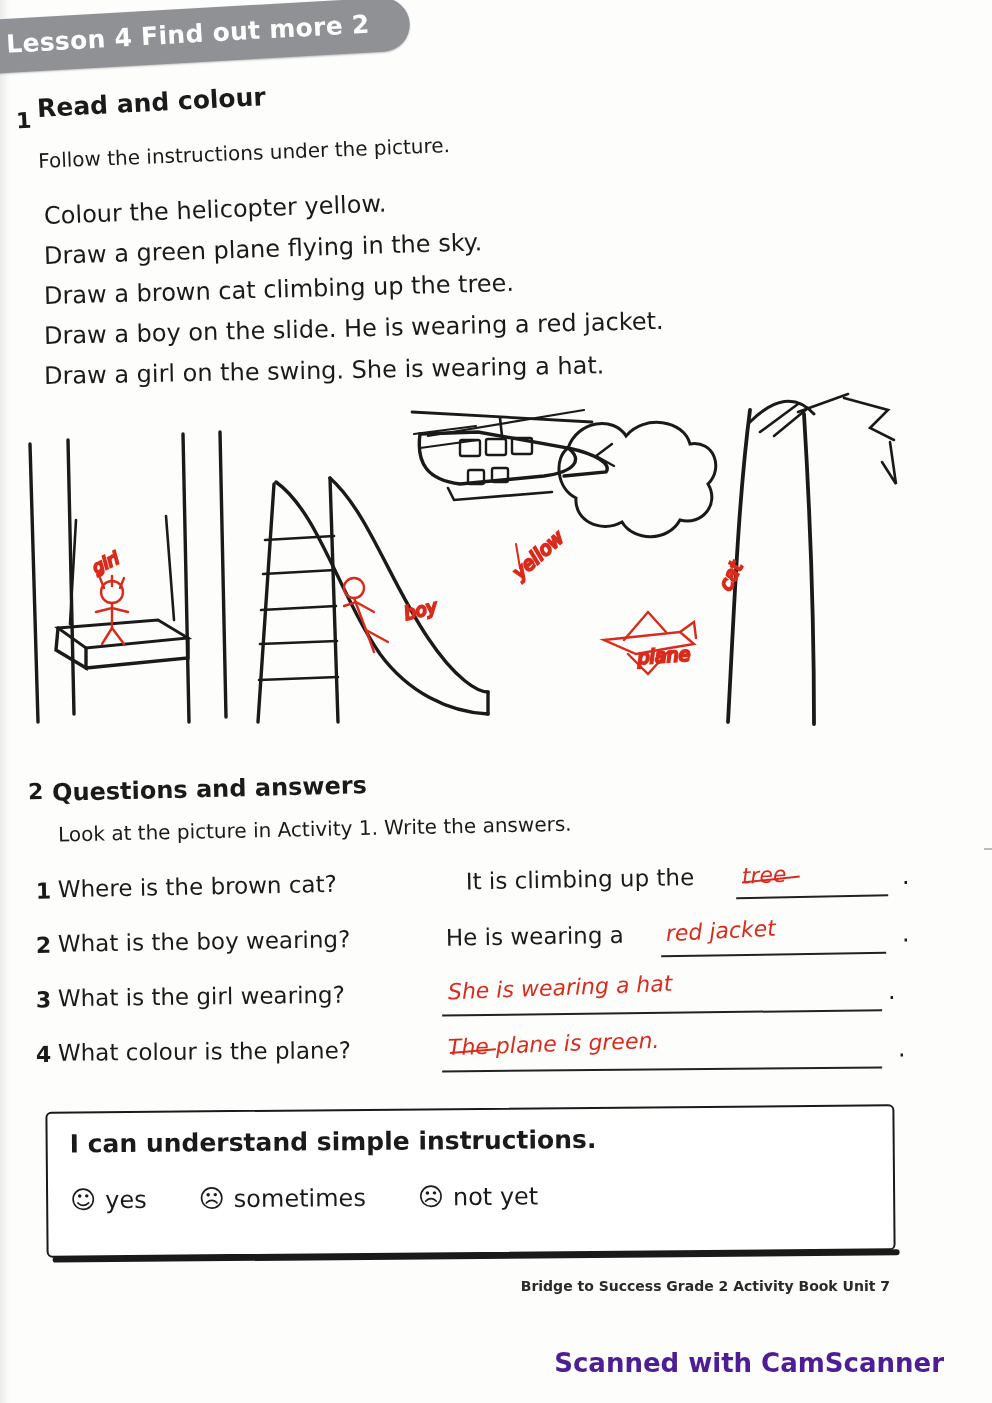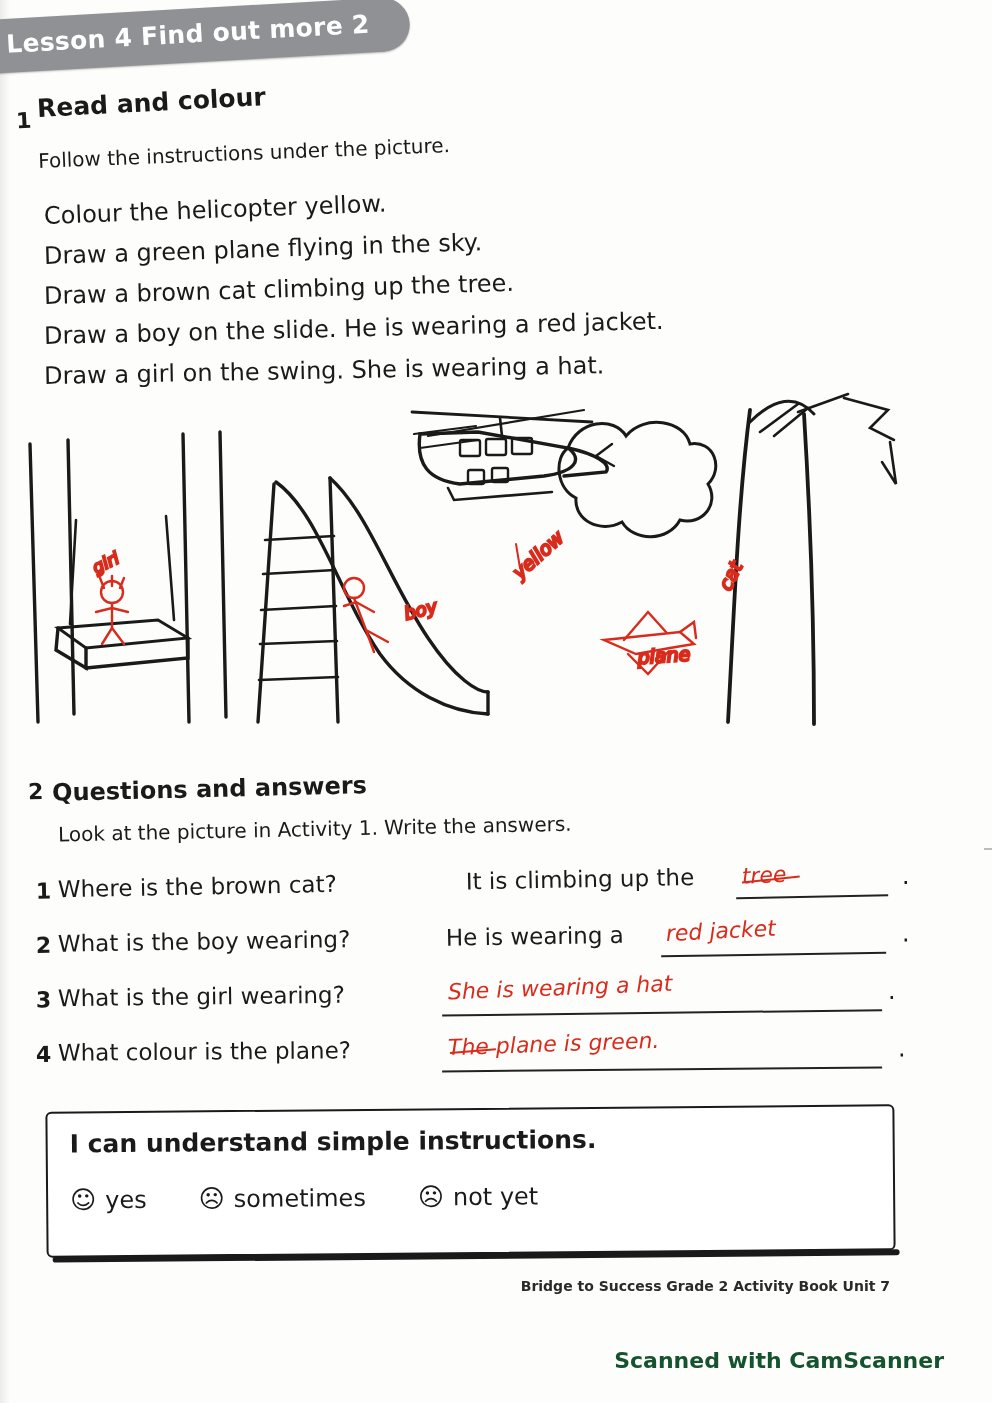--- a/index.html
+++ b/index.html
@@ -244,23 +244,23 @@
     font-size: 14px;
     font-weight: 600;
     color: #2a2a2a;
     white-space: nowrap;
     text-align: right;
   }
   .scanned {
     position: absolute;
     right: 48px;
     top: 1348px;
-    font-size: 22px;
-    font-weight: 700;
-    color: #14532d;
+    font-size: 26px;
+    font-weight: 700;
+    color: #4c1d95;
     white-space: nowrap;
   }
   .edge-tick {
     position: absolute;
     right: 0;
     top: 848px;
     width: 8px;
     height: 2px;
     background: #bbb;
   }

